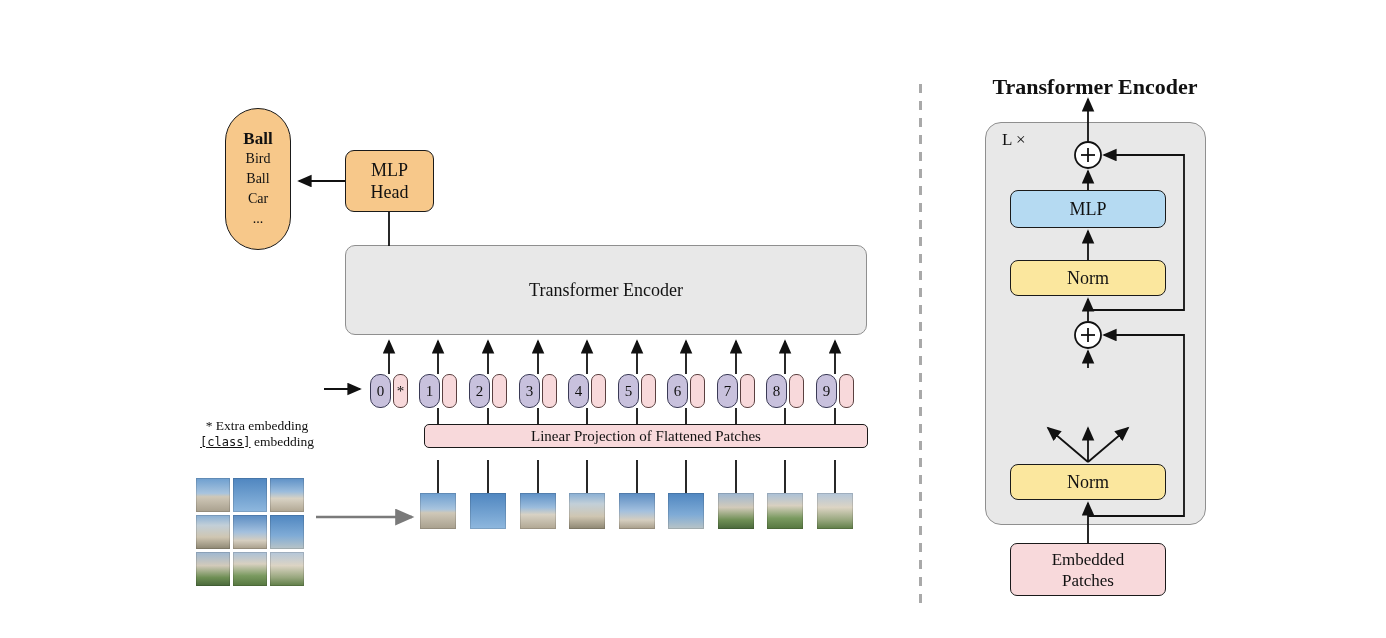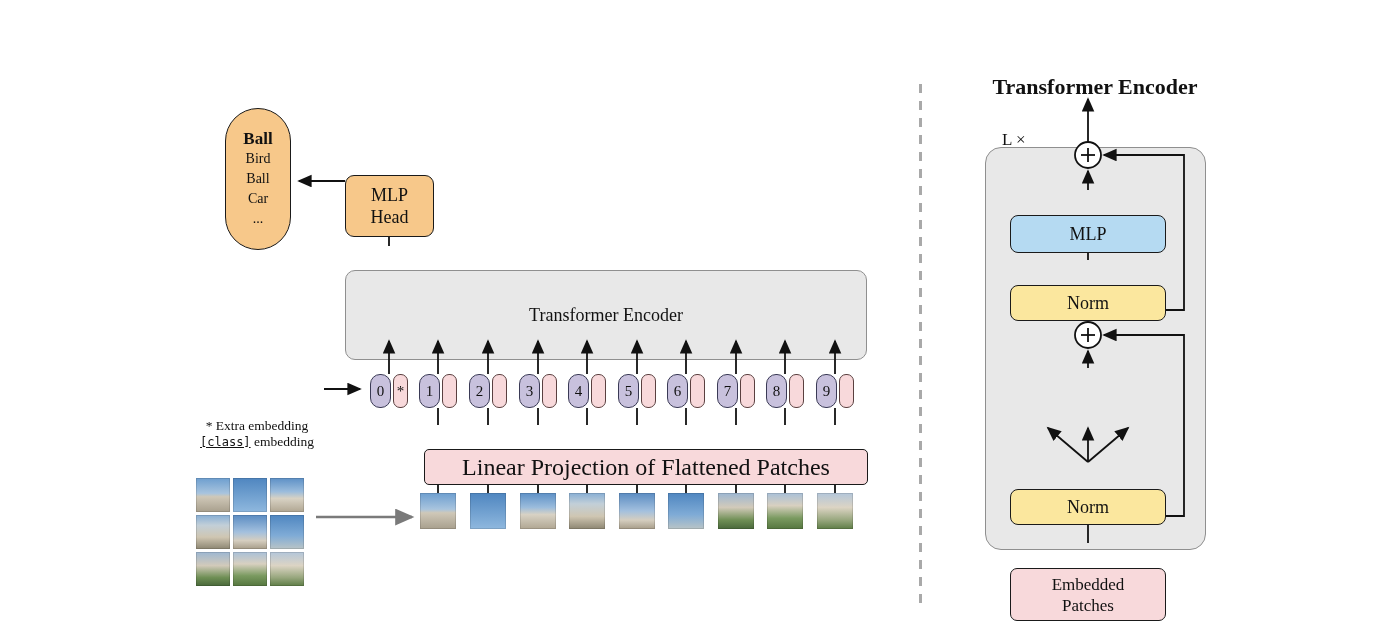--- a/index.html
+++ b/index.html
@@ -4,21 +4,21 @@
 <style>
   * { margin:0; padding:0; box-sizing:border-box; }
   html,body { background:#ffffff; }
   .canvas { position:relative; width:1386px; height:638px; background:#fff;
             font-family:"Liberation Serif", serif; color:#111; overflow:hidden; }
 
   .title { position:absolute; text-align:center; font-weight:bold; font-size:22px; z-index:3; }
   .pre { white-space:pre-line; }
 
   .box { position:absolute; display:flex; align-items:center; justify-content:center;
-         text-align:center; border:1.6px solid #1a1a1a; z-index:3;margin-top:25px; }
+         text-align:center; border:1.6px solid #1a1a1a; z-index:3; }
   .orange { background:#F7C88A; }
   .grayfill { background:#E8E8E8; border-color:#8f8f8f; }
   .pinkfill { background:#F8D9DB; }
   .bluefill { background:#B5DAF2; }
   .yellowfill { background:#FBE79E; }
   .greenfill { background:#B0E0A2; }
 
   .class-pill { position:absolute; left:225px; top:108px; width:66px; height:142px;
                 background:#F7C88A; border:1.6px solid #1a1a1a; border-radius:33px;
                 display:flex; flex-direction:column; align-items:center; justify-content:center; z-index:3; }
@@ -116,21 +116,21 @@
   </div>
   <div class="token" style="left:766px;">
     <div class="tok-num">8</div>
     <div class="tok-patch"></div>
   </div>
   <div class="token" style="left:816px;">
     <div class="tok-num">9</div>
     <div class="tok-patch"></div>
   </div>
 
-  <div class="box pinkfill" style="left:424px; top:424px; width:444px; height:36px; border-radius:5px; font-size:24px;">Linear Projection of Flattened Patches</div>
+  <div class="box pinkfill" style="left:424px; top:424px; width:444px; height:24px; border-radius:5px; font-size:15px;">Linear Projection of Flattened Patches</div>
 
   <div class="tile t1" style="left:420px; top:493px;"></div>
   <div class="tile t2" style="left:470px; top:493px;"></div>
   <div class="tile t3" style="left:520px; top:493px;"></div>
   <div class="tile t4" style="left:569px; top:493px;"></div>
   <div class="tile t5" style="left:619px; top:493px;"></div>
   <div class="tile t6" style="left:668px; top:493px;"></div>
   <div class="tile t7" style="left:718px; top:493px;"></div>
   <div class="tile t8" style="left:767px; top:493px;"></div>
   <div class="tile t9" style="left:817px; top:493px;"></div>

